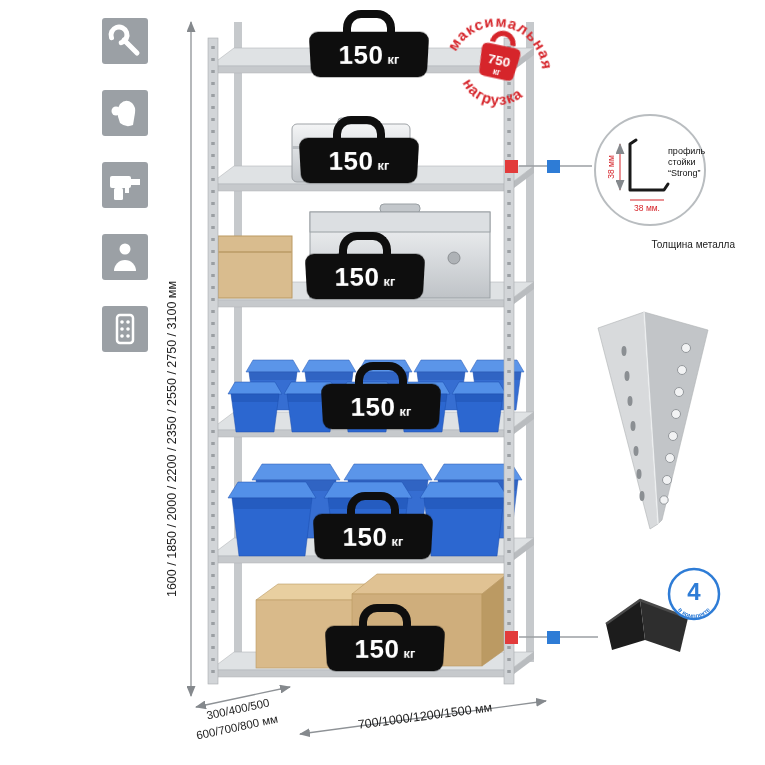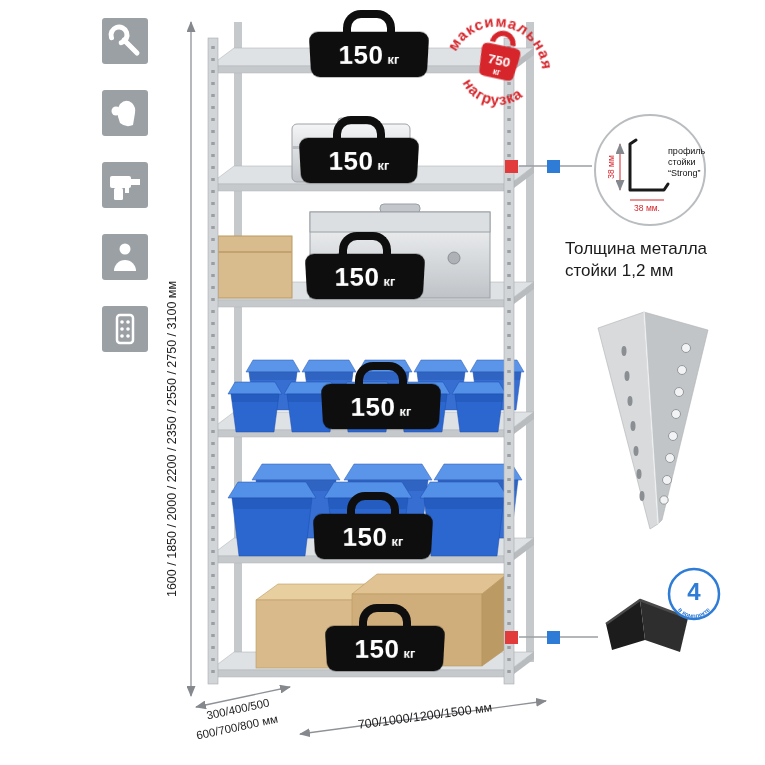--- a/index.html
+++ b/index.html
@@ -23,21 +23,21 @@
 
   .marker{position:absolute;width:13px;height:13px;z-index:7}
   .marker.red{background:#e23b3b}
   .marker.blue{background:#2e7cd6}
 
   .callout-circle{position:absolute;left:592px;top:112px;z-index:4}
   .angle-svg{position:absolute;left:586px;top:306px;z-index:4}
   .foot-svg{position:absolute;left:598px;top:582px;z-index:4}
   .badge4-svg{position:absolute;left:666px;top:566px;z-index:5}
 
-  .caption{position:absolute;width:170px;text-align:left;font-size:17px;color:#1b1b1b;line-height:1.3;z-index:4}
+  .caption{position:absolute;width:170px;text-align:right;font-size:10px;color:#1b1b1b;line-height:1.3;z-index:4}
 
   .dim-text{position:absolute;font-size:12.5px;color:#1b1b1b;z-index:4;white-space:nowrap}
   .dim-height{left:-108px;top:432px;width:560px;text-align:center;transform:rotate(-90deg)}
   .dim-depth1{left:183px;top:703px;width:110px;text-align:center;transform:rotate(-12deg);font-size:11.5px}
   .dim-depth2{left:170px;top:721px;width:134px;text-align:center;transform:rotate(-12deg);font-size:11.5px}
   .dim-width{left:330px;top:709px;width:190px;text-align:center;transform:rotate(-7.5deg)}
 </style>
 </head>
 <body>
 
@@ -299,21 +299,20 @@
     </g>
     <g font-size="9" fill="#111">
       <text x="76" y="42">профиль</text>
       <text x="76" y="53">стойки</text>
       <text x="76" y="64">“Strong”</text>
     </g>
   </svg>
 
   <div class="caption" style="left:565px;top:238px">
     <div>Толщина металла</div>
-    <div>стойки 1,2 мм</div>
   </div>
 
   <svg class="angle-svg" width="130" height="235" viewBox="0 0 130 235">
     <polygon points="12,22 58,6 72,218 64,223" fill="#d8dadc" stroke="#aeb1b4" stroke-width="0.6"></polygon>
     <polygon points="58,6 122,24 76,214 72,218" fill="#c2c5c8" stroke="#aeb1b4" stroke-width="0.6"></polygon>
     <line x1="58" y1="6" x2="72" y2="218" stroke="#eceeef" stroke-width="1.5"></line>
     <g fill="#8b8f93">
       <ellipse cx="38" cy="45" rx="2.5" ry="5"></ellipse>
         <ellipse cx="41" cy="70" rx="2.5" ry="5"></ellipse>
       <ellipse cx="44" cy="95" rx="2.5" ry="5"></ellipse>

